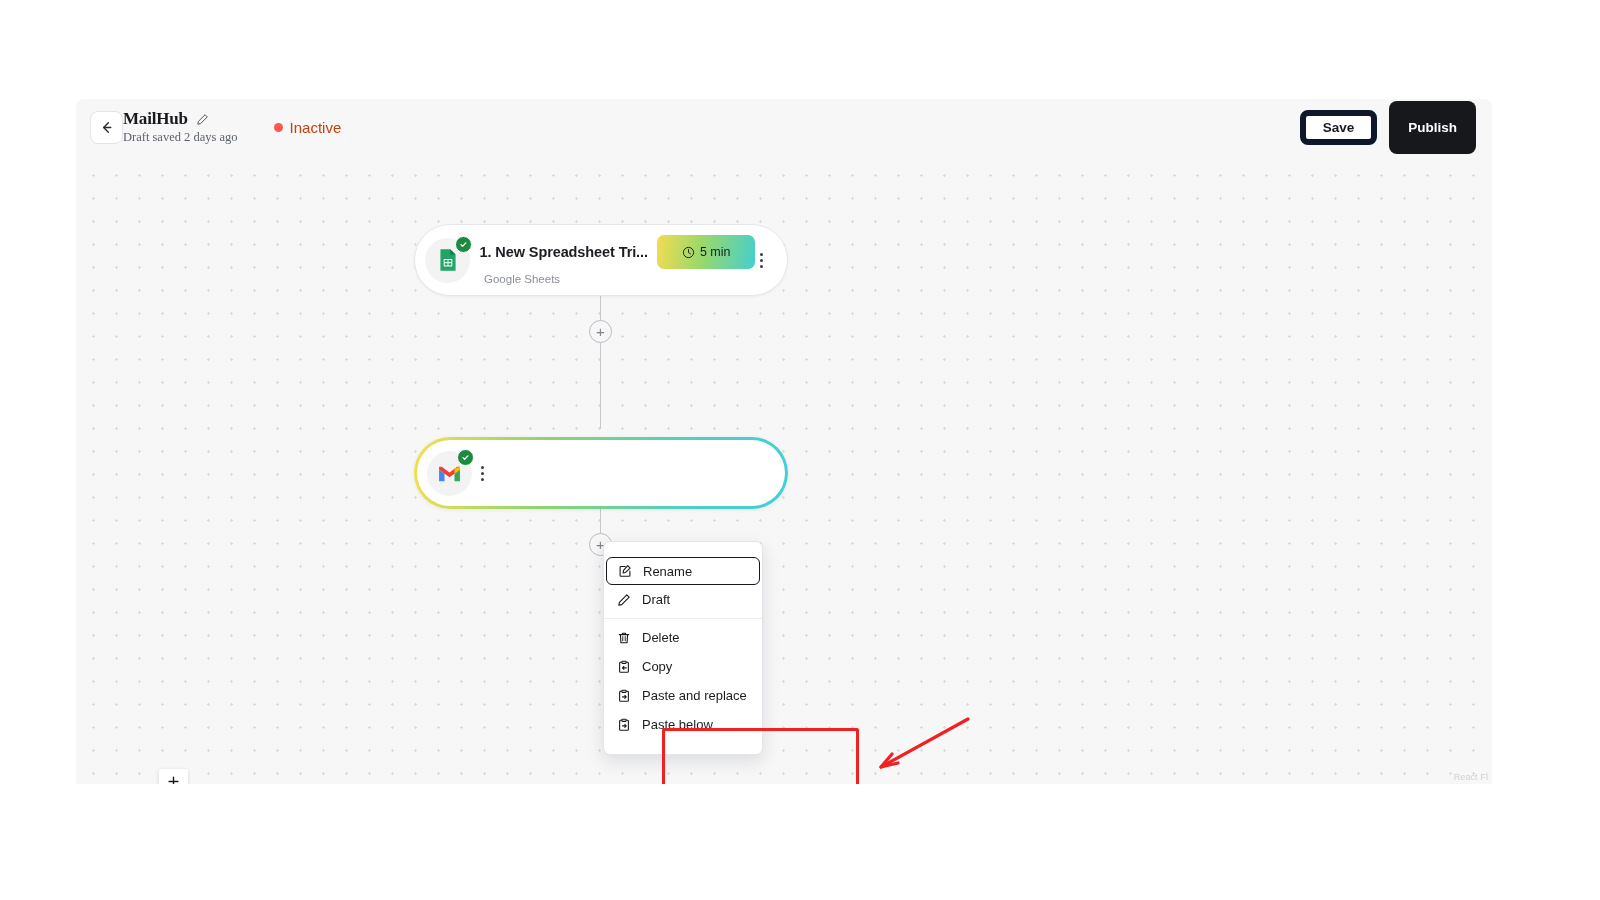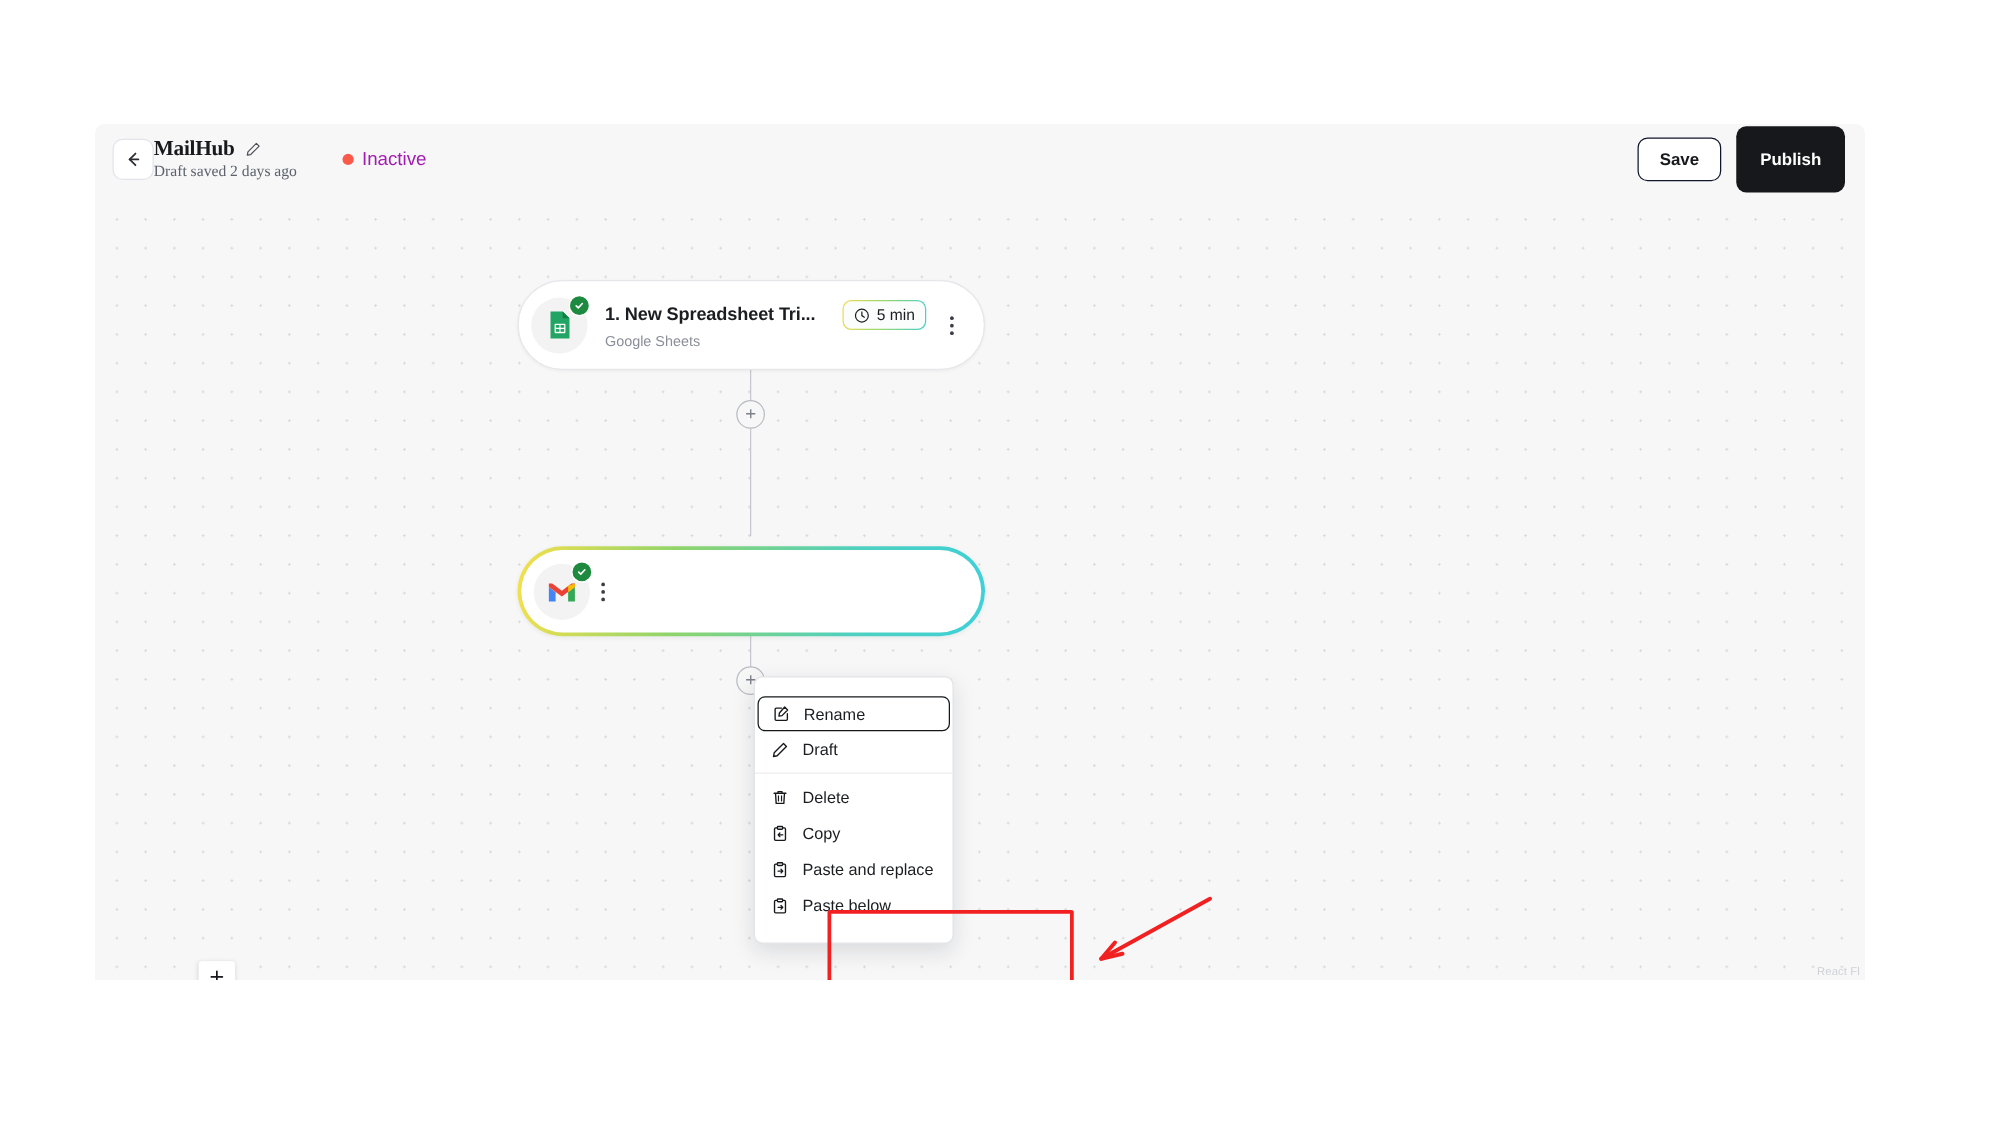--- a/index.html
+++ b/index.html
@@ -52,27 +52,27 @@
   }
   #status-chip {
     margin-left: 36px;
     display: flex; align-items: center; gap: 7px;
     flex: 0 0 auto;
   }
   #status-dot {
     width: 9px; height: 9px; border-radius: 50%;
     background: #fb5a4a;
   }
-  #status-text { font-size: 15px; color: #a21caf; }
+  #status-text { font-size: 15px; color: #c2410c; }
   .hdr-spacer { flex: 1 1 auto; }
   #save-btn {
     height: 35px; min-width: 60px;
     padding: 0 17px;
     background: #ffffff;
-    border: 1px solid #0f172a;
+    border: 6px solid #0f172a;
     border-radius: 8px;
     font-size: 13.5px; font-weight: bold; color: #17191c;
     font-family: "Liberation Sans", sans-serif;
     cursor: pointer;
     display: flex; align-items: center; justify-content: center;
   }
   #publish-btn {
     height: 53px; min-width: 76px;
     margin-left: 12px;
     padding: 0 19px;
@@ -165,32 +165,32 @@
     position: absolute;
     right: -2px; top: -2px;
     width: 17px; height: 17px;
     border-radius: 50%;
     background: #1d8a3f;
     border: 1.5px solid #ffffff;
     display: flex; align-items: center; justify-content: center;
   }
   .check-badge svg { width: 9px; height: 9px; }
   .node-text { margin-left: 14px; flex: 1 1 auto; min-width: 0; }
-  .node-title-row { display: flex; align-items: center; gap: 22px; }
+  .node-title-row { display: flex; align-items: center; gap: 9px; justify-content: center; }
   .node-title {
     font-size: 14.5px; font-weight: bold; color: #1b1d21;
     letter-spacing: -0.1px; white-space: nowrap;
   }
   .node-sub {
     font-size: 11.5px; color: #8b8f98; margin-top: 4px;
   }
   .time-badge {
     position: relative;
     height: 24px;
-    padding: 1px;
+    padding: 17px;
     border-radius: 7px;
     background: linear-gradient(98deg, #f2dc52 0%, #9bd86a 45%, #46cfcb 100%);
     display: inline-flex;
     flex: 0 0 auto;
   }
   .time-badge-inner {
     display: flex; align-items: center; gap: 5px;
     padding: 0 8px;
     border-radius: 6px;
     background: #fbfdfc;

